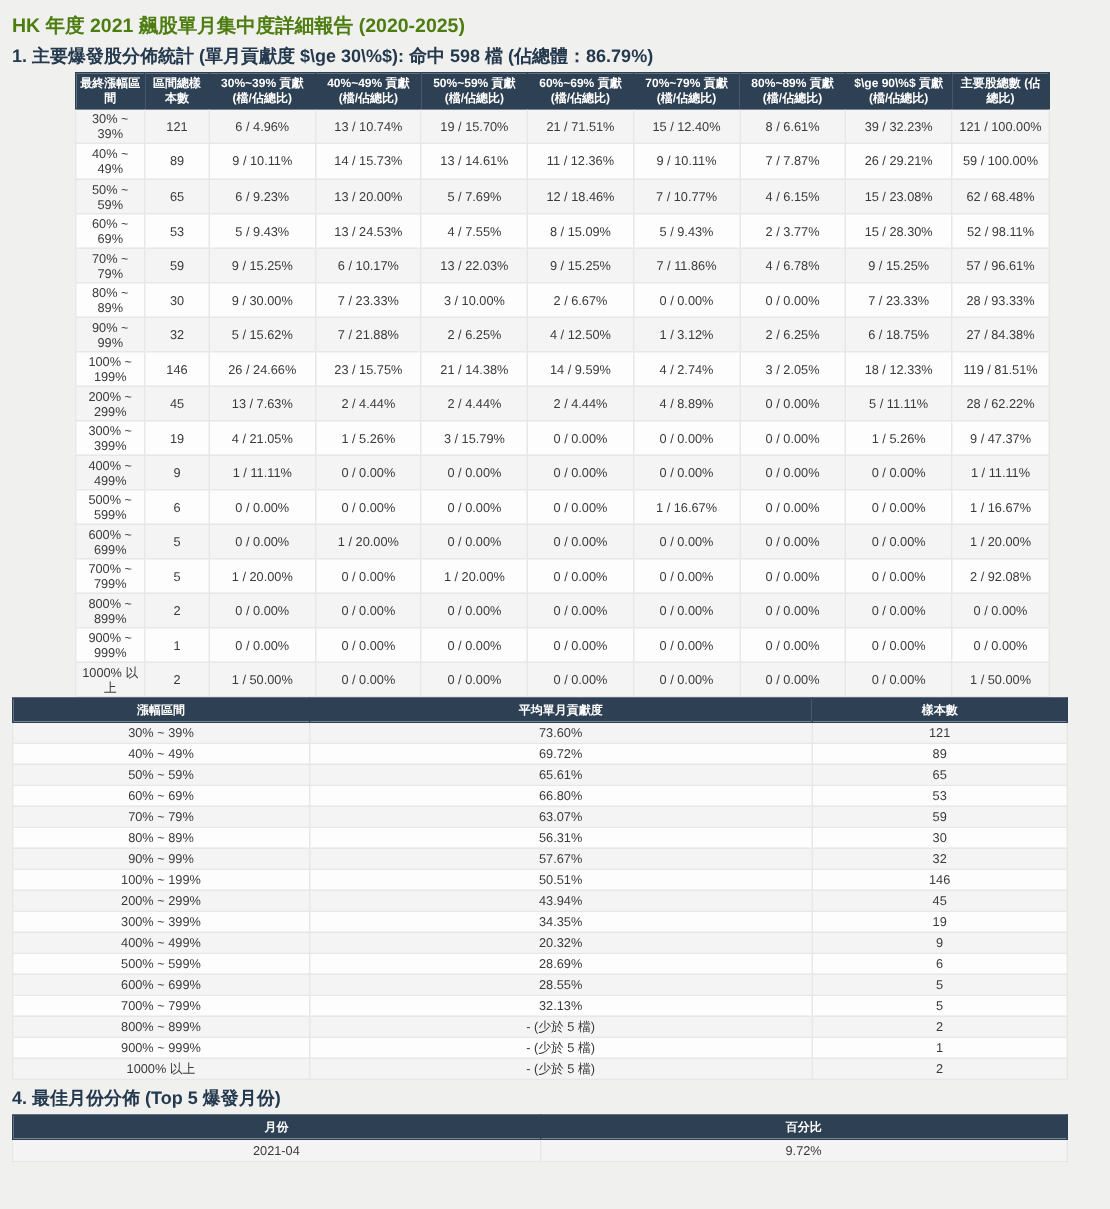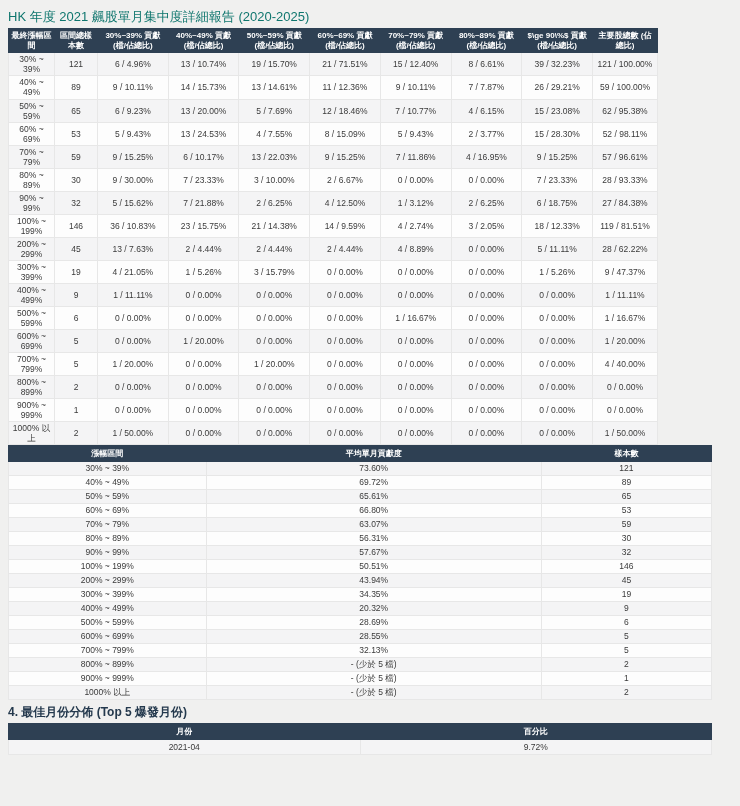--- a/index.html
+++ b/index.html
@@ -5,21 +5,21 @@
   html,body{margin:0;padding:0;}
   body{
     width:740px;height:806px;
     background:#f0f0ef;
     font-family:"Liberation Sans","DejaVu Sans",sans-serif;
     color:#333;
     -webkit-font-smoothing:antialiased;
   }
   .page{padding:7px 8px;}
   .report-title{
-    font-size:13px;font-weight:400;color:#0f766e;
+    font-size:13px;font-weight:700;color:#4d7c0f;
     margin:2px 0 3px 0;line-height:1.25;
   }
   .section-heading{
     font-size:12px;font-weight:600;color:#24394d;
     margin:5px 0 3px 0;line-height:1.25;
   }
   table{
     border-collapse:collapse;
     table-layout:fixed;
     background:#fff;
@@ -33,21 +33,21 @@
   td{
     text-align:center;
     border:1px solid #e7e7e7;
     padding:1px 2px;line-height:1.18;
     color:#3a3a3a;
   }
   tbody tr:nth-child(odd) td{background:#f4f4f5;}
   tbody tr:nth-child(even) td{background:#fdfdfd;}
 
   
-  #table1{width:650px;font-size:8.5px;}
+  #table1{width:650px;font-size:8.5px;margin-left:42px;}
   #table1 th{font-size:8px;height:18px;}
   #table1 td{height:20px;}
   #table1 th:nth-child(1),#table1 td:nth-child(1){width:41px;}
   #table1 th:nth-child(2),#table1 td:nth-child(2){width:38px;}
   #table1 th:nth-child(10),#table1 td:nth-child(10){width:60px;}
 
   
   #table2{width:704px;font-size:8.5px;}
   #table2 th{font-size:8px;height:11px;}
   #table2 td{height:11px;}
@@ -61,20 +61,21 @@
   #table3 td{height:12px;}
   #table3 th,#table3 td{width:50%;}
 </style>
 </head>
 <body>
 
 <div class="page">
 
   <div class="report-title">HK 年度 2021 飆股單月集中度詳細報告 (2020-2025)</div>
 
+  <div class="section-heading">1. 主要爆發股分佈統計 (單月貢獻度 $\ge 30\%$): 命中 598 檔 (佔總體：86.79%)</div>
 
   <table id="table1">
       <thead>
         <tr>
           <th>最終漲幅區間</th>
           <th>區間總樣本數</th>
           <th>30%~39% 貢獻 (檔/佔總比)</th>
           <th>40%~49% 貢獻 (檔/佔總比)</th>
           <th>50%~59% 貢獻 (檔/佔總比)</th>
           <th>60%~69% 貢獻 (檔/佔總比)</th>
@@ -112,21 +113,21 @@
         <tr>
           <td>50% ~ 59%</td>
           <td>65</td>
           <td>6 / 9.23%</td>
           <td>13 / 20.00%</td>
           <td>5 / 7.69%</td>
           <td>12 / 18.46%</td>
           <td>7 / 10.77%</td>
           <td>4 / 6.15%</td>
           <td>15 / 23.08%</td>
-          <td>62 / 95.38%</td>
+          <td>62 / 68.48%</td>
         </tr>
         <tr>
           <td>60% ~ 69%</td>
           <td>53</td>
           <td>5 / 9.43%</td>
           <td>13 / 24.53%</td>
           <td>4 / 7.55%</td>
           <td>8 / 15.09%</td>
           <td>5 / 9.43%</td>
           <td>2 / 3.77%</td>
@@ -134,21 +135,21 @@
           <td>52 / 98.11%</td>
         </tr>
         <tr>
           <td>70% ~ 79%</td>
           <td>59</td>
           <td>9 / 15.25%</td>
           <td>6 / 10.17%</td>
           <td>13 / 22.03%</td>
           <td>9 / 15.25%</td>
           <td>7 / 11.86%</td>
-          <td>4 / 16.95%</td>
+          <td>4 / 6.78%</td>
           <td>9 / 15.25%</td>
           <td>57 / 96.61%</td>
         </tr>
         <tr>
           <td>80% ~ 89%</td>
           <td>30</td>
           <td>9 / 30.00%</td>
           <td>7 / 23.33%</td>
           <td>3 / 10.00%</td>
           <td>2 / 6.67%</td>
@@ -165,21 +166,21 @@
           <td>2 / 6.25%</td>
           <td>4 / 12.50%</td>
           <td>1 / 3.12%</td>
           <td>2 / 6.25%</td>
           <td>6 / 18.75%</td>
           <td>27 / 84.38%</td>
         </tr>
         <tr>
           <td>100% ~ 199%</td>
           <td>146</td>
-          <td>36 / 10.83%</td>
+          <td>26 / 24.66%</td>
           <td>23 / 15.75%</td>
           <td>21 / 14.38%</td>
           <td>14 / 9.59%</td>
           <td>4 / 2.74%</td>
           <td>3 / 2.05%</td>
           <td>18 / 12.33%</td>
           <td>119 / 81.51%</td>
         </tr>
         <tr>
           <td>200% ~ 299%</td>
@@ -244,21 +245,21 @@
         <tr>
           <td>700% ~ 799%</td>
           <td>5</td>
           <td>1 / 20.00%</td>
           <td>0 / 0.00%</td>
           <td>1 / 20.00%</td>
           <td>0 / 0.00%</td>
           <td>0 / 0.00%</td>
           <td>0 / 0.00%</td>
           <td>0 / 0.00%</td>
-          <td>4 / 40.00%</td>
+          <td>2 / 92.08%</td>
         </tr>
         <tr>
           <td>800% ~ 899%</td>
           <td>2</td>
           <td>0 / 0.00%</td>
           <td>0 / 0.00%</td>
           <td>0 / 0.00%</td>
           <td>0 / 0.00%</td>
           <td>0 / 0.00%</td>
           <td>0 / 0.00%</td>

